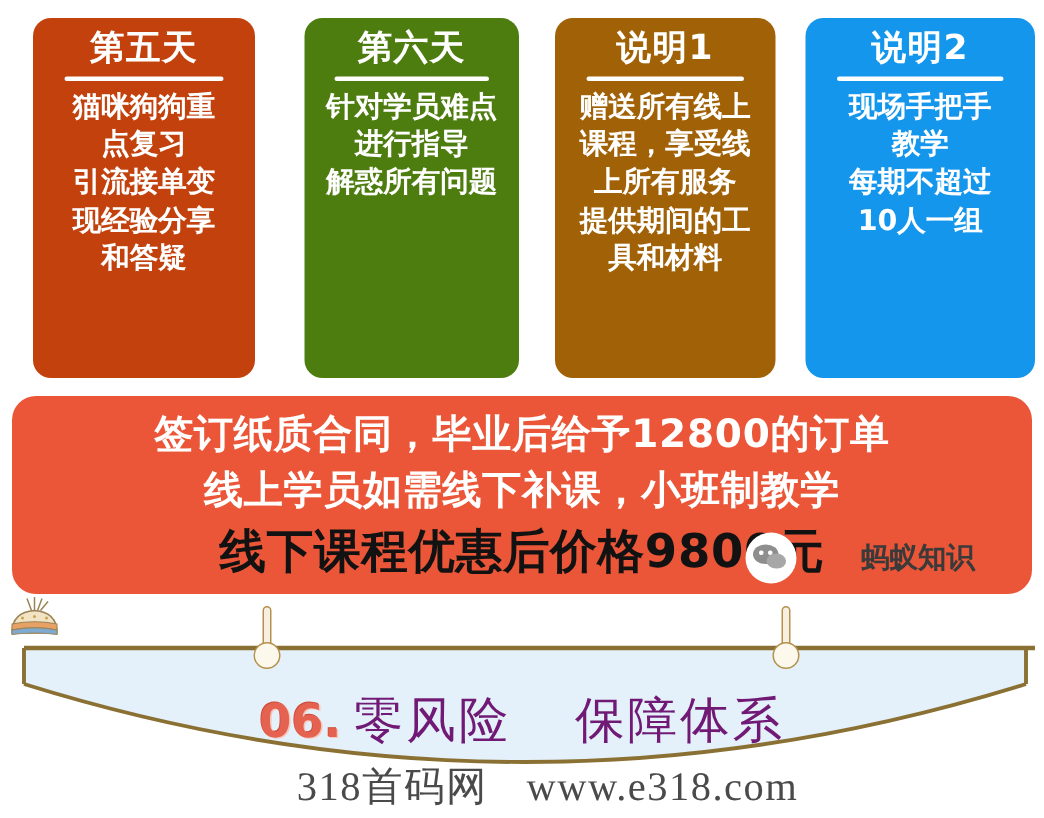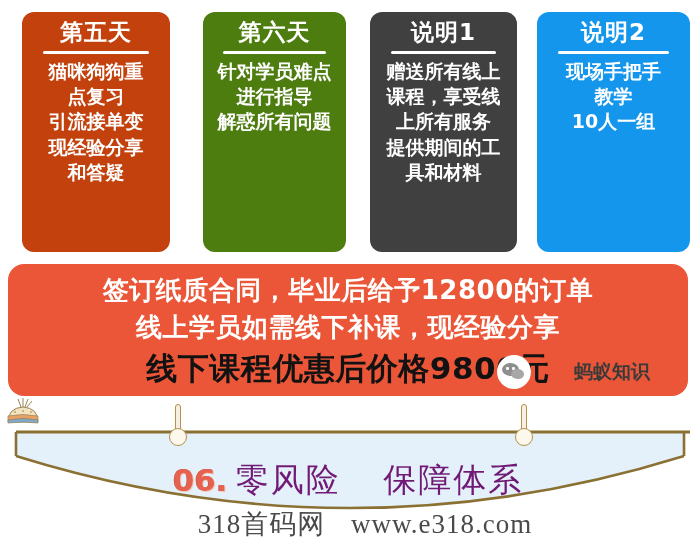--- a/index.html
+++ b/index.html
@@ -132,46 +132,47 @@
     <div class="card" id="card1" style="left:203px;width:143px;background:#4d7c0f;">
       <div class="card-title">第六天</div>
       <div class="card-rule"></div>
       <div class="card-body">
         <div>针对学员难点</div>
         <div>进行指导</div>
         <div>解惑所有问题</div>
       </div>
     </div>
 
-    <div class="card" id="card2" style="left:370px;width:147px;background:#404040;">
+    <div class="card" id="card2" style="left:370px;width:147px;background:#a16207;">
       <div class="card-title">说明1</div>
       <div class="card-rule"></div>
       <div class="card-body">
         <div>赠送所有线上</div>
         <div>课程，享受线</div>
         <div>上所有服务</div>
         <div>提供期间的工</div>
         <div>具和材料</div>
       </div>
     </div>
 
     <div class="card" id="card3" style="left:537px;width:153px;background:#1496ec;">
       <div class="card-title">说明2</div>
       <div class="card-rule"></div>
       <div class="card-body">
         <div>现场手把手</div>
         <div>教学</div>
+        <div>每期不超过</div>
         <div>10人一组</div>
       </div>
     </div>
   </div>
 
   <div class="banner" style="background:#ea5637;">
     <div class="banner-line bl1">签订纸质合同，毕业后给予12800的订单</div>
-    <div class="banner-line bl2">线上学员如需线下补课，现经验分享</div>
+    <div class="banner-line bl2">线上学员如需线下补课，小班制教学</div>
     <div class="banner-line bl3">线下课程优惠后价格9800元</div>
   </div>
 
   <div class="wm-wechat">
     <div class="wx-badge">
       <span class="wx-dot" style="left:9px;top:12px;"></span>
       <span class="wx-dot" style="left:15px;top:12px;"></span>
       <span class="wx-dot" style="left:17px;top:17px;background:#cfcfcf;"></span>
       <span class="wx-dot" style="left:22px;top:17px;background:#cfcfcf;"></span>
     </div>

